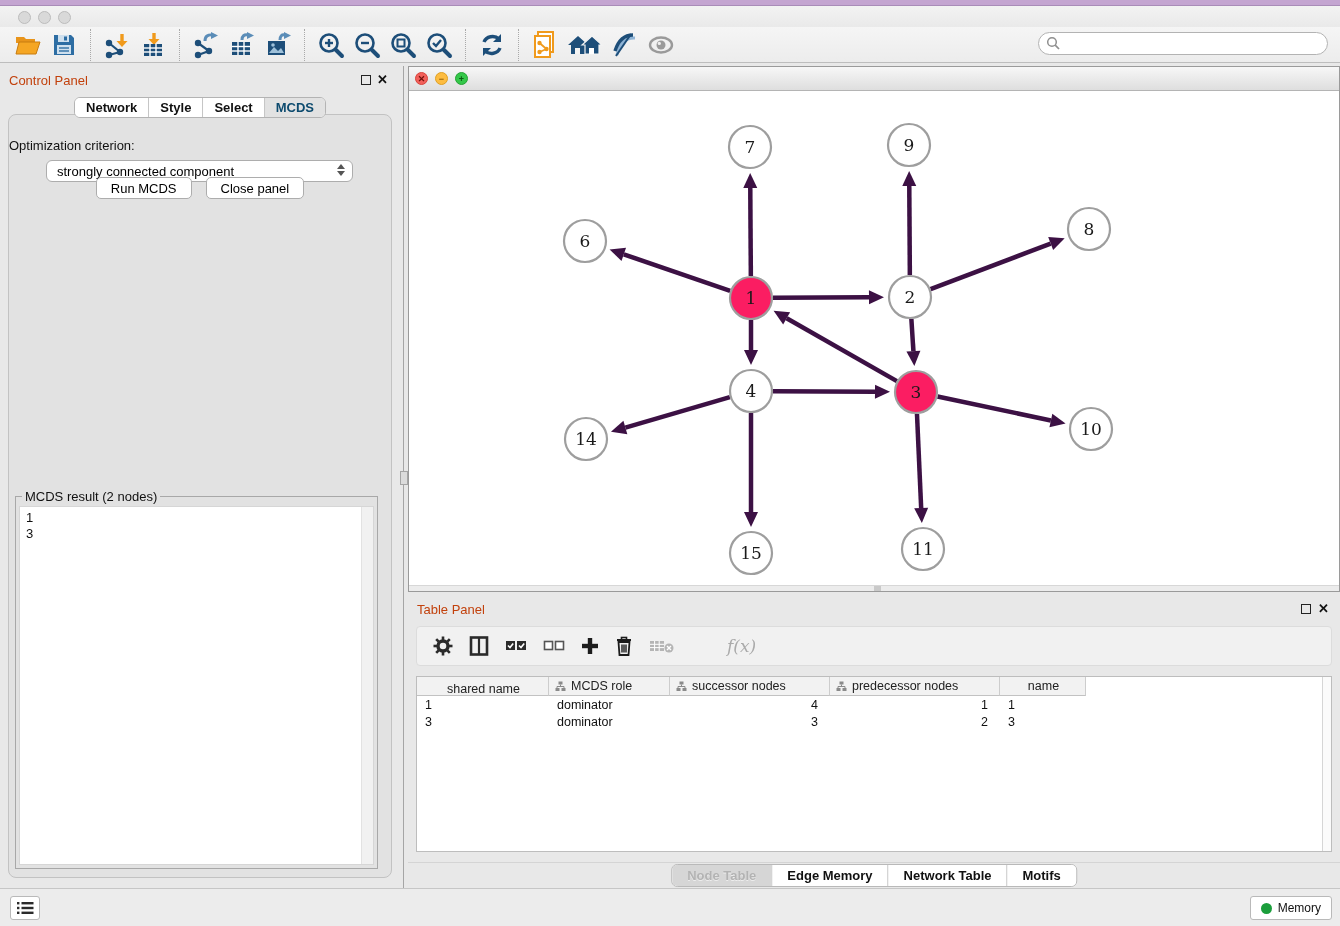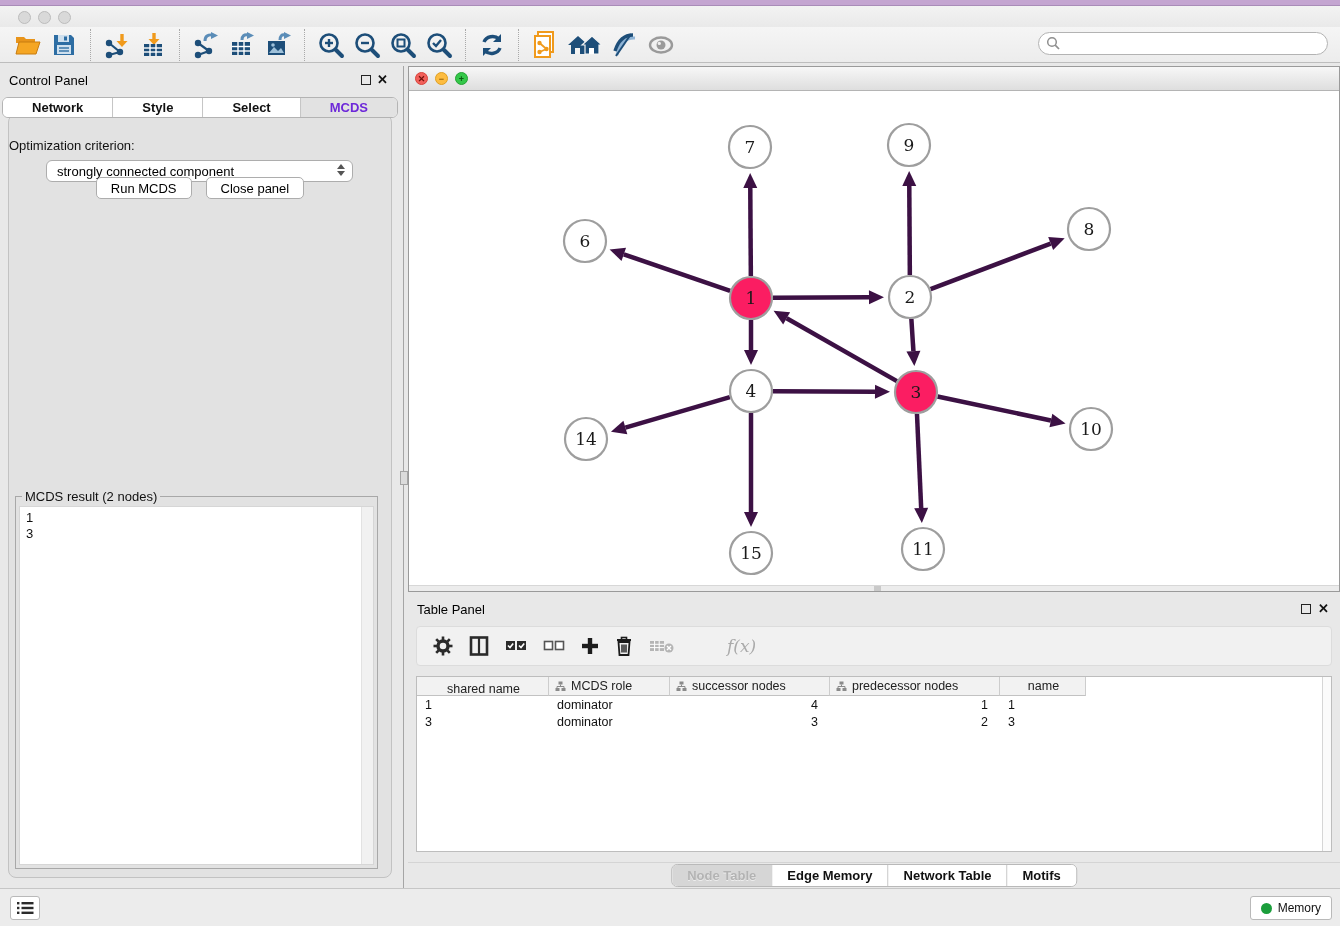--- a/index.html
+++ b/index.html
@@ -15,28 +15,28 @@
 
   
   .toolbar { position:absolute; left:0; top:27px; width:100%; height:36px; background:linear-gradient(#f5f5f5,#ececec); border-bottom:1px solid #bdbdbd; display:flex; align-items:center; padding-left:10px; }
   .tbtn { width:36px; height:32px; display:flex; align-items:center; justify-content:center; flex:none; }
   .tsep { width:1px; height:32px; border-left:1px dotted #a9a9a9; margin:0 8px; flex:none; }
   .toolbar-search { position:absolute; right:12px; top:5px; width:290px; height:23px; background:#fff; border:1px solid #b3b3b3; border-radius:12px; display:flex; align-items:center; padding-left:7px; }
   .toolbar-search input { border:none; outline:none; flex:1; height:18px; font-size:13px; background:transparent; }
 
   
   .control-panel { position:absolute; left:0; top:66px; width:400px; height:822px; }
-  .panel-title { position:absolute; left:9px; top:7px; font-size:13px; color:#000000; }
+  .panel-title { position:absolute; left:9px; top:7px; font-size:13px; color:#c2410c; }
   .panel-float { position:absolute; width:10px; height:10px; border:1.5px solid #222; top:9px; }
   .panel-close { position:absolute; top:6px; font-size:13px; font-weight:bold; color:#111; }
   .cp-box { position:absolute; left:8px; right:8px; top:48px; bottom:10px; background:#e2e2e2; border:1px solid #c2c2c2; border-radius:8px; }
   .cp-tabs { position:absolute; top:31px; left:50%; transform:translateX(-50%); display:flex; height:21px; border:1px solid #b3b3b3; border-radius:6px; overflow:hidden; z-index:3; background:#fff; }
-  .cp-tab { padding:0 29px; line-height:19px; font-size:13px; font-weight:600; color:#111; background:#fff; border-left:1px solid #c6c6c6; cursor:default; }
+  .cp-tab { padding:0 11px; line-height:19px; font-size:13px; font-weight:600; color:#111; background:#fff; border-left:1px solid #c6c6c6; cursor:default; }
   .cp-tab:first-child { border-left:none; }
-  .cp-tab.active { background:#e2e2e2; color:#6d28d9; }
+  .cp-tab.active { background:#e2e2e2; color:#0c4a6e; }
   .opt-label { position:absolute; top:23px; left:0; right:0; text-align:left; font-size:13px; color:#111; }
   .dropdown { position:absolute; top:45px; left:37px; width:307px; height:22px; background:#fff; border:1px solid #adadad; border-radius:6px; display:flex; align-items:center; padding-left:10px; font-size:13px; }
   .dd-stepper { position:absolute; right:7px; top:3px; display:flex; flex-direction:column; gap:2px; }
   .dd-stepper i { width:0; height:0; border-left:4px solid transparent; border-right:4px solid transparent; display:block; }
   .dd-up { border-bottom:5px solid #555; }
   .dd-down { border-top:5px solid #555; }
   .cp-buttons { position:absolute; top:62px; left:0; right:0; display:flex; justify-content:center; gap:14px; }
   .cp-btn { height:22px; background:#fff; border:1px solid #adadad; border-radius:5px; font-size:13px; padding:0 14px; font-family:"Liberation Sans",sans-serif; }
   .result-group { position:absolute; left:6px; right:13px; top:381px; bottom:8px; border:1px solid #a8a8a8; }
   .result-legend { position:absolute; left:6px; top:-8px; background:#e2e2e2; padding:0 3px; font-size:13px; color:#111; }

